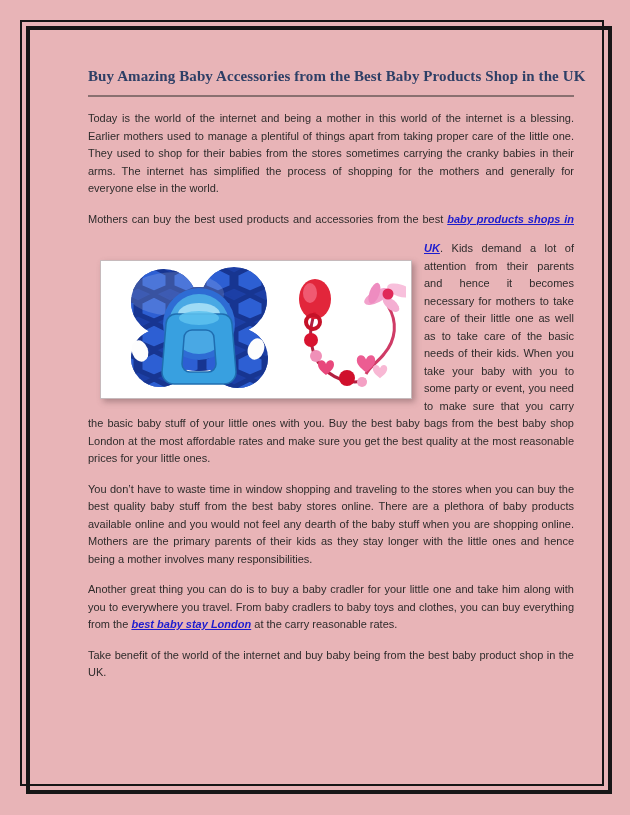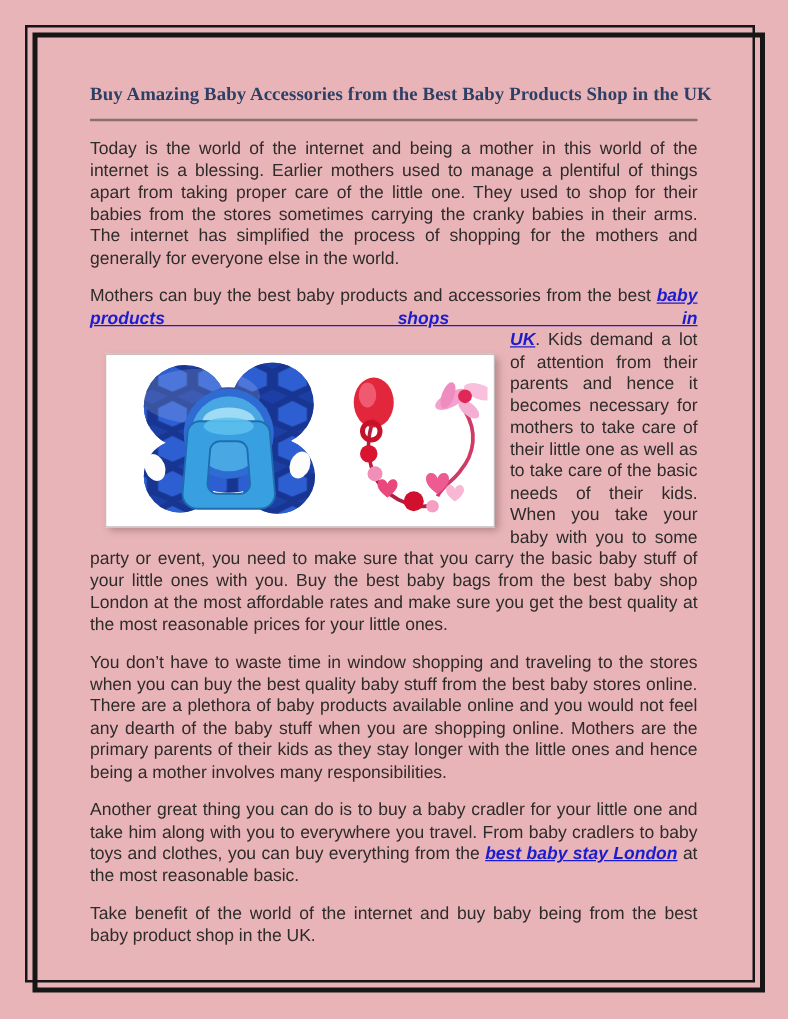--- a/index.html
+++ b/index.html
@@ -6,37 +6,37 @@
   body{
     width:630px;height:815px;position:relative;overflow:hidden;
     background:#e8b4b7;
     font-family:"Liberation Sans", sans-serif;
   }
   
   .frame{position:absolute;box-sizing:border-box;background:transparent;}
   .frame-thin{left:20px;top:20px;width:584px;height:766px;border:2px solid #161616;}
   .frame-thick{left:26px;top:26px;width:586px;height:768px;border:4px solid #161616;}
 
-  .content{position:absolute;left:72px;top:66px;width:486px;}
+  .content{position:absolute;left:88px;top:66px;width:486px;}
 
   h1.doc-title{
     margin:0;font-family:"Liberation Serif", serif;font-weight:bold;
     font-size:15px;line-height:21px;color:#2e3f66;text-align:center;white-space:nowrap;
     letter-spacing:0.1px;
   }
   .title-rule{height:2px;background:#8a7070;margin-top:8px;}
 
   p.body-p{
-    margin:13px 0 0 0;font-size:14px;line-height:17.5px;color:#2e2b2b;
+    margin:13px 0 0 0;font-size:11px;line-height:17.5px;color:#2e2b2b;
     text-align:justify;
   }
   p.first-line{
     text-align:justify;-moz-text-align-last:justify;text-align-last:justify;
   }
-  p.wrap-block{margin-top:0;}
+  p.wrap-block{margin-top:12px;}
 
   a.doc-link, .doc-link{
     color:#1c1ccf;font-weight:bold;font-style:italic;text-decoration:underline;cursor:pointer;
   }
 
   .photo{
     float:left;margin:20px 12px 8px 12px;
     background:#ffffff;padding:5px;border:1px solid #c6babc;
     box-shadow:3px 3px 6px rgba(105,75,80,0.45);
   }
@@ -48,21 +48,21 @@
 <div class="frame frame-thin"></div>
 <div class="frame frame-thick"></div>
 
 <div class="content">
 
   <h1 class="doc-title">Buy Amazing Baby Accessories from the Best Baby Products Shop in the UK</h1>
   <div class="title-rule"></div>
 
   <p class="body-p">Today is the world of the internet and being a mother in this world of the internet is a blessing. Earlier mothers used to manage a plentiful of things apart from taking proper care of the little one. They used to shop for their babies from the stores sometimes carrying the cranky babies in their arms. The internet has simplified the process of shopping for the mothers and generally for everyone else in the world.</p>
 
-  <p class="body-p first-line"><span>Mothers can buy the best baby products and accessories from the best </span><span class="doc-link">baby products shops in</span></p>
+  <p class="body-p first-line"><span>Mothers can buy the best used products and accessories from the best </span><span class="doc-link">baby products shops in</span></p>
 
   <p class="body-p wrap-block">
     <span class="photo" title="Blue honeycomb pacifier and pink-red bead pacifier clip chain">
       <svg width="300" height="127" viewBox="0 0 300 127" xmlns="http://www.w3.org/2000/svg">
         <defs>
           <pattern id="hexp" width="32" height="28" patternUnits="userSpaceOnUse">
             <polygon points="16,1 30,8 30,21 16,27 2,21 2,8" fill="#2f63d8" stroke="#16348f" stroke-width="5"></polygon>
           </pattern>
           <clipPath id="shieldClip">
             <circle cx="58" cy="36" r="33"></circle>
@@ -120,17 +120,17 @@
             <ellipse cx="9" cy="6" rx="10" ry="5" fill="#f4aed2" transform="rotate(40)"></ellipse>
             <circle cx="0" cy="0" r="5.5" fill="#e02858"></circle>
           </g>
         </g>
       </svg>
     </span><span class="doc-link">UK</span><span>. Kids demand a lot of attention from their parents and hence it becomes necessary for mothers to take care of their little one as well as to take care of the basic needs of their kids. When you take your baby with you to some party or event, you need to make sure that you carry the basic baby stuff of your little ones with you. Buy the best baby bags from the best baby shop London at the most affordable rates and make sure you get the best quality at the most reasonable prices for your little ones.</span>
   </p>
 
   <p class="body-p" style="clear:none;">You don’t have to waste time in window shopping and traveling to the stores when you can buy the best quality baby stuff from the best baby stores online. There are a plethora of baby products available online and you would not feel any dearth of the baby stuff when you are shopping online. Mothers are the primary parents of their kids as they stay longer with the little ones and hence being a mother involves many responsibilities.</p>
 
-  <p class="body-p"><span>Another great thing you can do is to buy a baby cradler for your little one and take him along with you to everywhere you travel. From baby cradlers to baby toys and clothes, you can buy everything from the </span><span class="doc-link">best baby stay London</span><span> at the most reasonable basic.</span></p>
+  <p class="body-p"><span>Another great thing you can do is to buy a baby cradler for your little one and take him along with you to everywhere you travel. From baby cradlers to baby toys and clothes, you can buy everything from the </span><span class="doc-link">best baby stay London</span><span> at the carry reasonable rates.</span></p>
 
   <p class="body-p">Take benefit of the world of the internet and buy baby being from the best baby product shop in the UK.</p>
 
 </div>
 
 </body></html>

